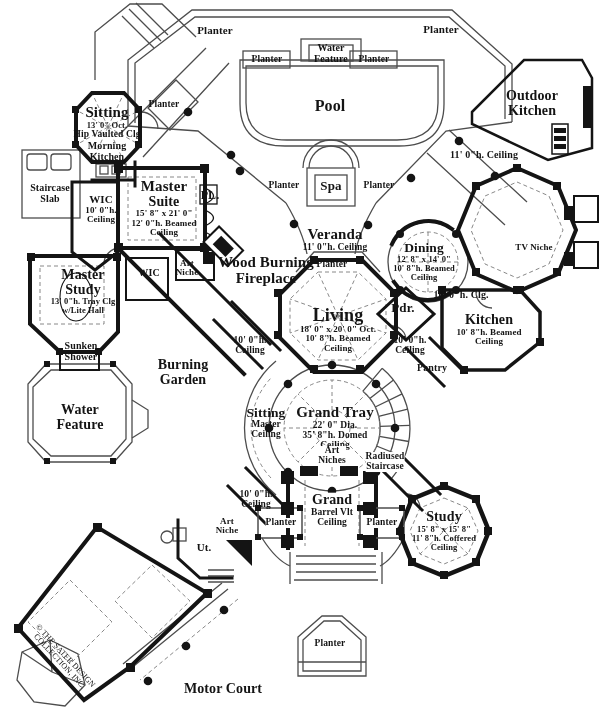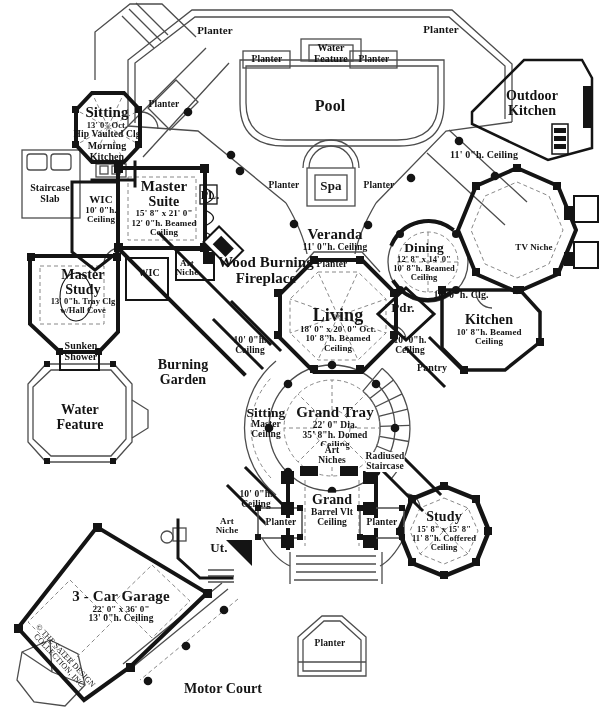--- a/index.html
+++ b/index.html
@@ -316,21 +316,21 @@
       <span>Fireplace</span>
   </div>
   <div class="lbl" style="left:332px;top:265px;font-size:9.5px">
       <span>Planter</span>
     </div>
 
   <div class="lbl" style="left:83px;top:292px">
     <span style="font-size:14px">Master</span>
     <span style="font-size:14px">Study</span>
     <span style="font-size:8.5px">13' 0"h. Tray Clg</span>
-    <span style="font-size:8.5px">w/Hall Cove</span>
+    <span style="font-size:8.5px">w/Lite Hall</span>
   </div>
   <div class="lbl" style="left:149px;top:273px;font-size:10px">
       <span>WIC</span>
     </div>
   <div class="lbl" style="left:187px;top:268px;font-size:9px">
     <span>Art</span>
       <span>Niche</span>
   </div>
 
   <div class="lbl" style="left:403px;top:308px;font-size:13px">
@@ -415,29 +415,24 @@
     <span>Art</span>
       <span>Niche</span>
   </div>
 
   <div class="lbl" style="left:444px;top:531px">
     <span style="font-size:14px">Study</span>
     <span style="font-size:8.5px">15' 8" x 15' 8"</span>
     <span style="font-size:8.5px">11' 8"h. Coffered</span>
     <span style="font-size:8.5px">Ceiling</span>
   </div>
-  <div class="lbl" style="left:219px;top:548px;font-size:13px">
+  <div class="lbl" style="left:204px;top:548px;font-size:11px">
       <span>Ut.</span>
     </div>
 
-  <div class="lbl" style="left:121px;top:607px">
-    <span style="font-size:15px">3 - Car Garage</span>
-    <span style="font-size:9px">22' 0" x 36' 0"</span>
-    <span style="font-size:9.5px">13' 0"h. Ceiling</span>
-  </div>
   <div class="lbl rot" style="left:62px;top:659px;font-size:8px;font-weight:400">
     <span>© THE SATER DESIGN</span>
       <span>COLLECTION, INC.</span>
   </div>
   <div class="lbl" style="left:330px;top:644px;font-size:9.5px">
       <span>Planter</span>
     </div>
   <div class="lbl" style="left:223px;top:689px;font-size:14px">
       <span>Motor Court</span>
     </div>

